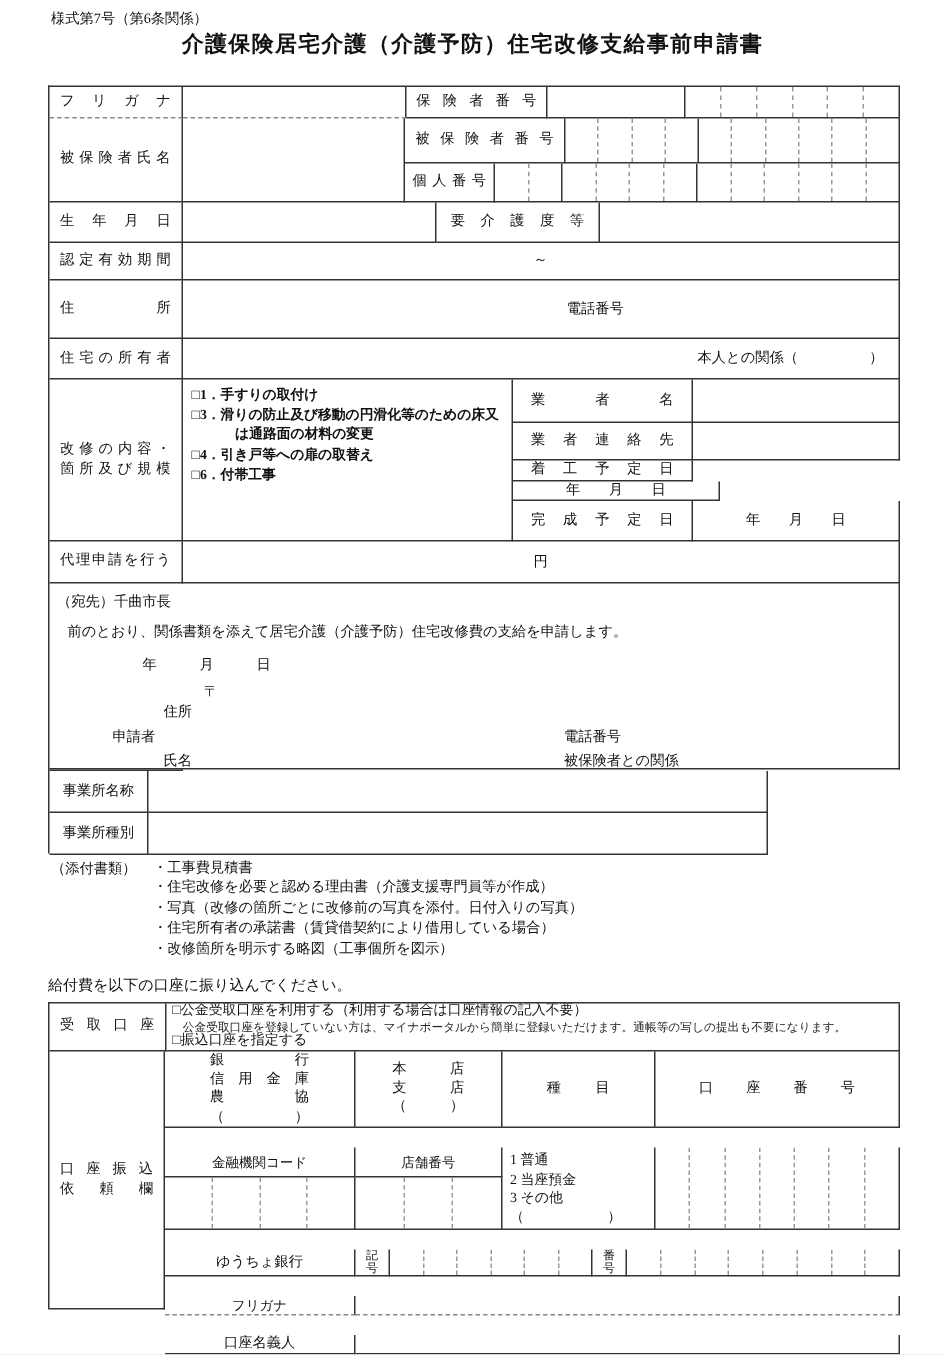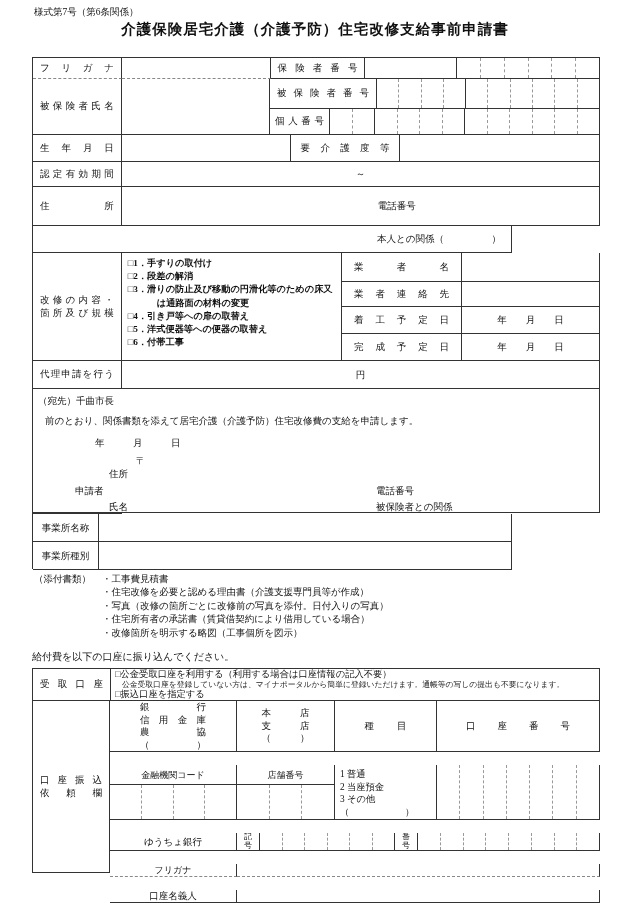--- a/index.html
+++ b/index.html
@@ -112,46 +112,45 @@
     </div>
 
     <div class="r" style="height:39px;">
       <div class="c lbl" style="width:89px;">住所</div>
       <div class="c" style="width:479px;">
         <span class="abs vmid" style="left:256px;">電話番号</span>
       </div>
     </div>
 
     <div class="r" style="height:27px;">
+      <div class="c lbl" style="width:89px;">住宅の所有者</div>
       <div class="c" style="width:479px;">
         <span class="abs vmid" style="right:10px;">本人との関係（　　　　　）</span>
       </div>
     </div>
 
     <div class="r" style="height:108px;">
       <div class="c lbl" style="width:89px;">改修の内容・
 箇所及び規模</div>
       <div class="c cklist" style="width:221px;">
         <div class="ck">□1．手すりの取付け</div>
-        <div class="ck">□2．段差の解消</div>
         <div class="ck">□3．滑りの防止及び移動の円滑化等のための床又は通路面の材料の変更</div>
         <div class="ck">□4．引き戸等への扉の取替え</div>
-        <div class="ck">□5．洋式便器等への便器の取替え</div>
         <div class="ck">□6．付帯工事</div>
       </div>
       <div class="col" style="width:258px;">
         <div class="r" style="height:29px;">
           <div class="c lbl" style="width:120px;padding:0 12px;">業者名</div>
           <div class="c" style="width:138px;"></div>
         </div>
         <div class="r" style="height:25px;">
           <div class="c lbl" style="width:120px;padding:0 12px;">業者連絡先</div>
           <div class="c" style="width:138px;"></div>
         </div>
-        <div class="r" style="height:27px;">
+        <div class="r" style="height:27px;flex-direction:column;">
           <div class="c lbl" style="width:120px;padding:0 12px;">着工予定日</div>
           <div class="c ctr" style="width:138px;">年　　月　　日</div>
         </div>
         <div class="r" style="height:27px;">
           <div class="c lbl" style="width:120px;padding:0 12px;">完成予定日</div>
           <div class="c ctr" style="width:138px;">年　　月　　日</div>
         </div>
       </div>
     </div>
 

